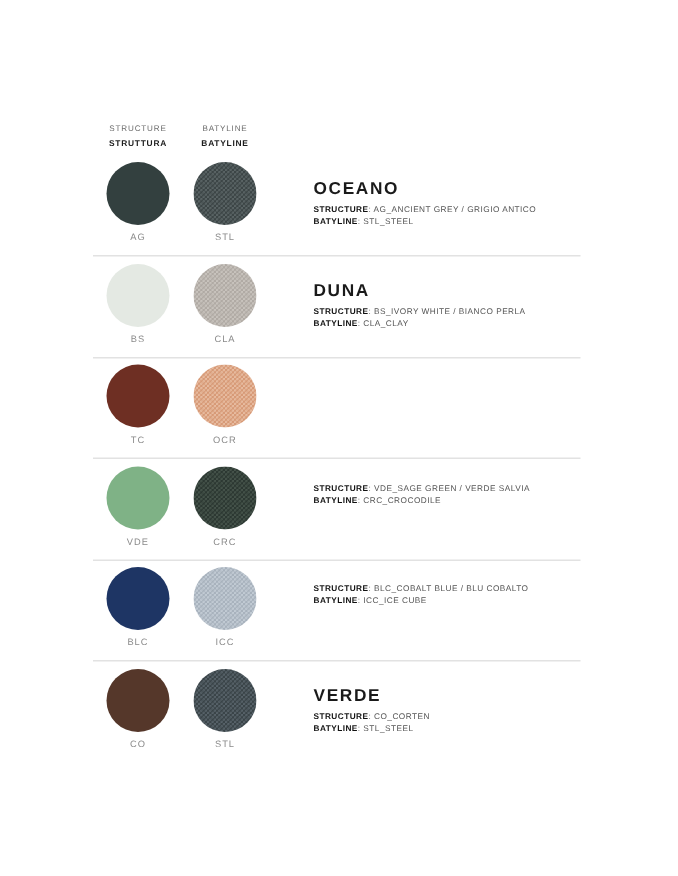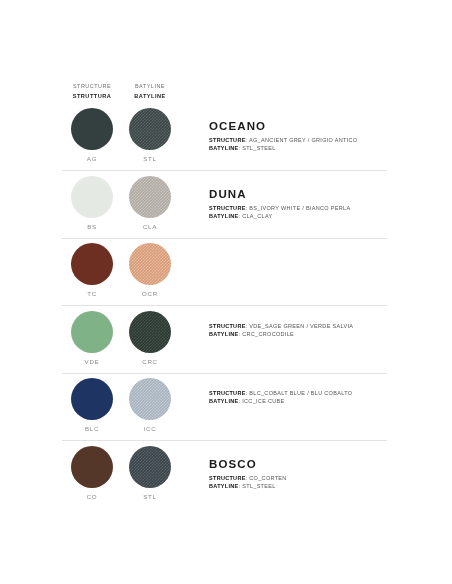--- a/index.html
+++ b/index.html
@@ -239,21 +239,21 @@
           <div class="sw-cell c1">
             <span class="disc solid" style="background: rgb(85, 55, 42);"></span>
             <div class="code">CO</div>
           </div>
           <div class="sw-cell c2">
             <span class="disc mesh" style="background-image: linear-gradient(45deg, rgb(88, 99, 106) 25%, transparent 25%, transparent 75%, rgb(88, 99, 106) 75%), linear-gradient(45deg, rgb(88, 99, 106) 25%, transparent 25%, transparent 75%, rgb(88, 99, 106) 75%), linear-gradient(rgb(58, 68, 72), rgb(58, 68, 72));"></span>
             <div class="code">STL</div>
           </div>
         </div>
         <div class="desc">
-          <div class="name">BOSCO</div>
+          <div class="name">VERDE</div>
           <div class="spec"><span class="lbl">STRUCTURE</span><span>: </span><span>CO_CORTEN</span></div>
           <div class="spec"><span class="lbl">BATYLINE</span><span>: </span><span>STL_STEEL</span></div>
         </div>
       </div>
     </div>
 
 <div class="divider" style="top: 170px;"></div>
     <div class="divider" style="top: 237.5px;"></div>
     <div class="divider" style="top: 305px;"></div>
     <div class="divider" style="top: 372.5px;"></div>

